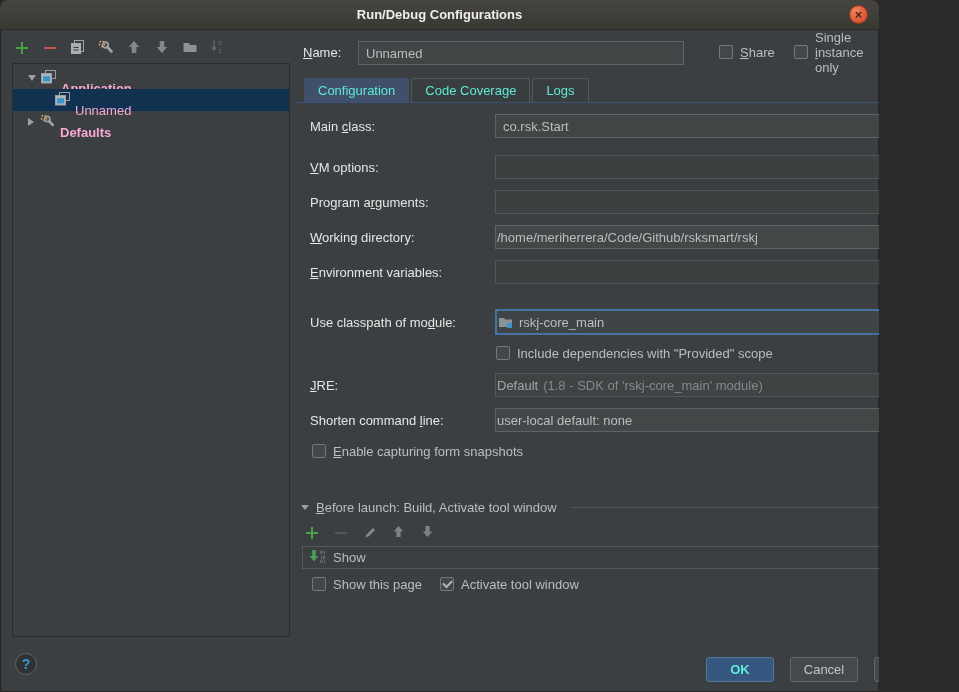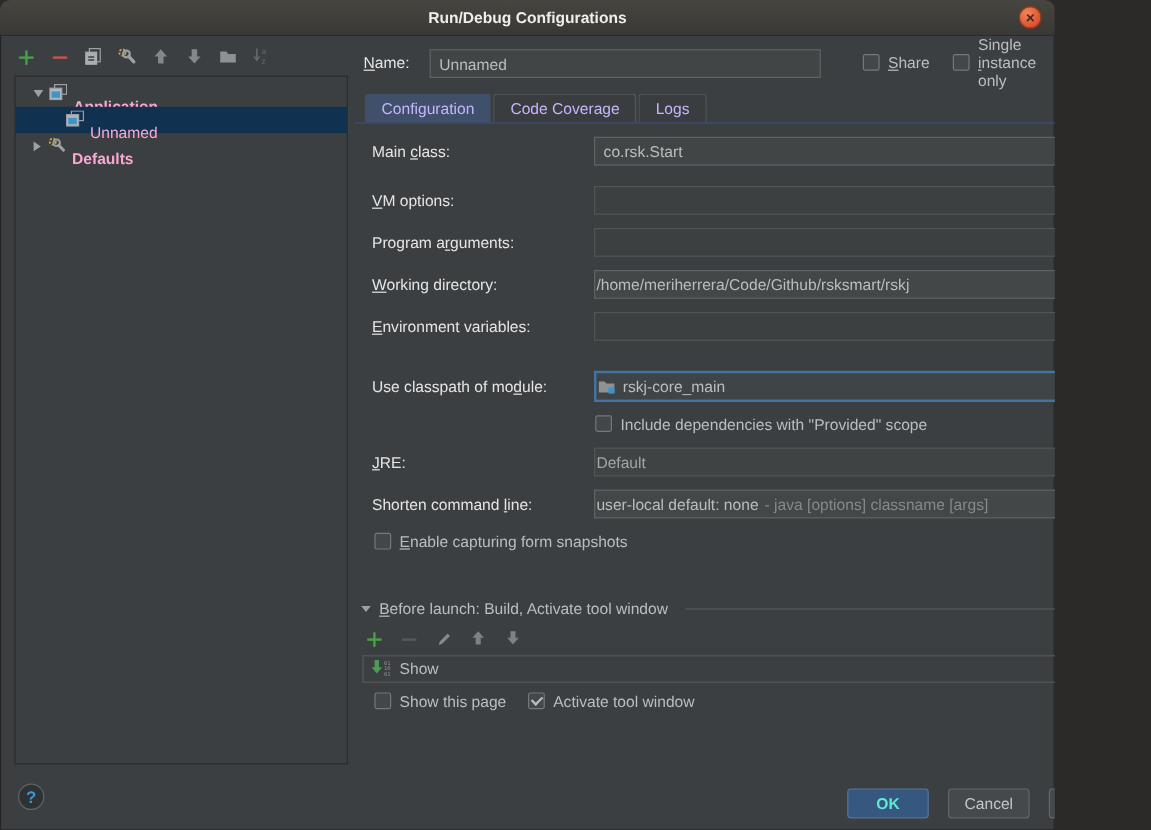--- a/index.html
+++ b/index.html
@@ -66,21 +66,21 @@
 
   
   .cbgroup { position:absolute; display:flex; align-items:center; gap:7px; height:16px;justify-content:flex-end; }
   .cb { position:relative; width:14px; height:14px; background:#43474a; border:1px solid #72787c; border-radius:2px; flex:0 0 auto; }
   .cb.checked::after { content:""; position:absolute; left:2px; top:2px; width:7px; height:4px;
     border-left:2px solid #b7b9bb; border-bottom:2px solid #b7b9bb; transform:rotate(-45deg); }
 
   
   .tabs { position:absolute; left:304px; top:78px; display:flex; gap:2px; }
   .tab { height:24px; line-height:23px; padding:0 13px; background:#3a3d3f;
-    border:1px solid #55585a; border-bottom:none; border-radius:3px 3px 0 0; color:#c4b5fd; }
+    border:1px solid #55585a; border-bottom:none; border-radius:3px 3px 0 0; color:#5eead4; }
   .tab.selected { background:#41506a; border-color:#41506a; }
   .tab-pane { position:absolute; left:296px; top:102px; width:655px; height:390px;
     border-top:1px solid #3c4f7d; border-right:1px solid #55585a; }
 
   
   .bl-header { position:absolute; left:301px; top:500px; width:649px; display:flex; align-items:center; gap:7px; }
   .bl-twisty { width:0; height:0; border-left:4px solid transparent; border-right:4px solid transparent; border-top:5px solid #9da1a4; }
   .hline { flex:1; height:1px; background:#55585a; margin-left:7px; }
   .bl-toolbar { position:absolute; left:303px; top:525px; display:flex; gap:12px; align-items:center; height:16px; }
   .task-list { position:absolute; left:302px; top:546px; width:648px; height:23px;
@@ -243,30 +243,30 @@
   </div>
 
   <div class="cbgroup" style="left:496px;top:345px">
     <span class="cb"></span>
     <span>Include dependencies with "Provided" scope</span>
   </div>
 
   <div class="lbl" style="left:310px;top:378px"><u>J</u>RE:</div>
   <div class="combo grayed" style="left:495px;top:373px;width:411px">
     <span class="combo-text pri-gray">Default</span>
+    <span class="combo-text sec" style="margin-left:5px">(1.8 - SDK of 'rskj-core_main' module)</span>
     <span class="arrow-seg" style="background:#3f4344">
         <span class="tri"></span>
       </span>
   </div>
   <button class="dots" style="left:911px;top:373px">...</button>
 
   <div class="lbl" style="left:310px;top:413px">Shorten command <u>l</u>ine:</div>
   <div class="combo" style="left:495px;top:408px;width:440px">
     <span class="combo-text">user-local default: none</span>
-    <span class="combo-text sec" style="margin-left:5px">- java [options] classname [args]</span>
     <span class="arrow-seg">
         <span class="tri"></span>
       </span>
   </div>
 
   <div class="cbgroup" style="left:312px;top:443px">
     <span class="cb"></span>
     <span><u>E</u>nable capturing form snapshots</span>
   </div>
 

